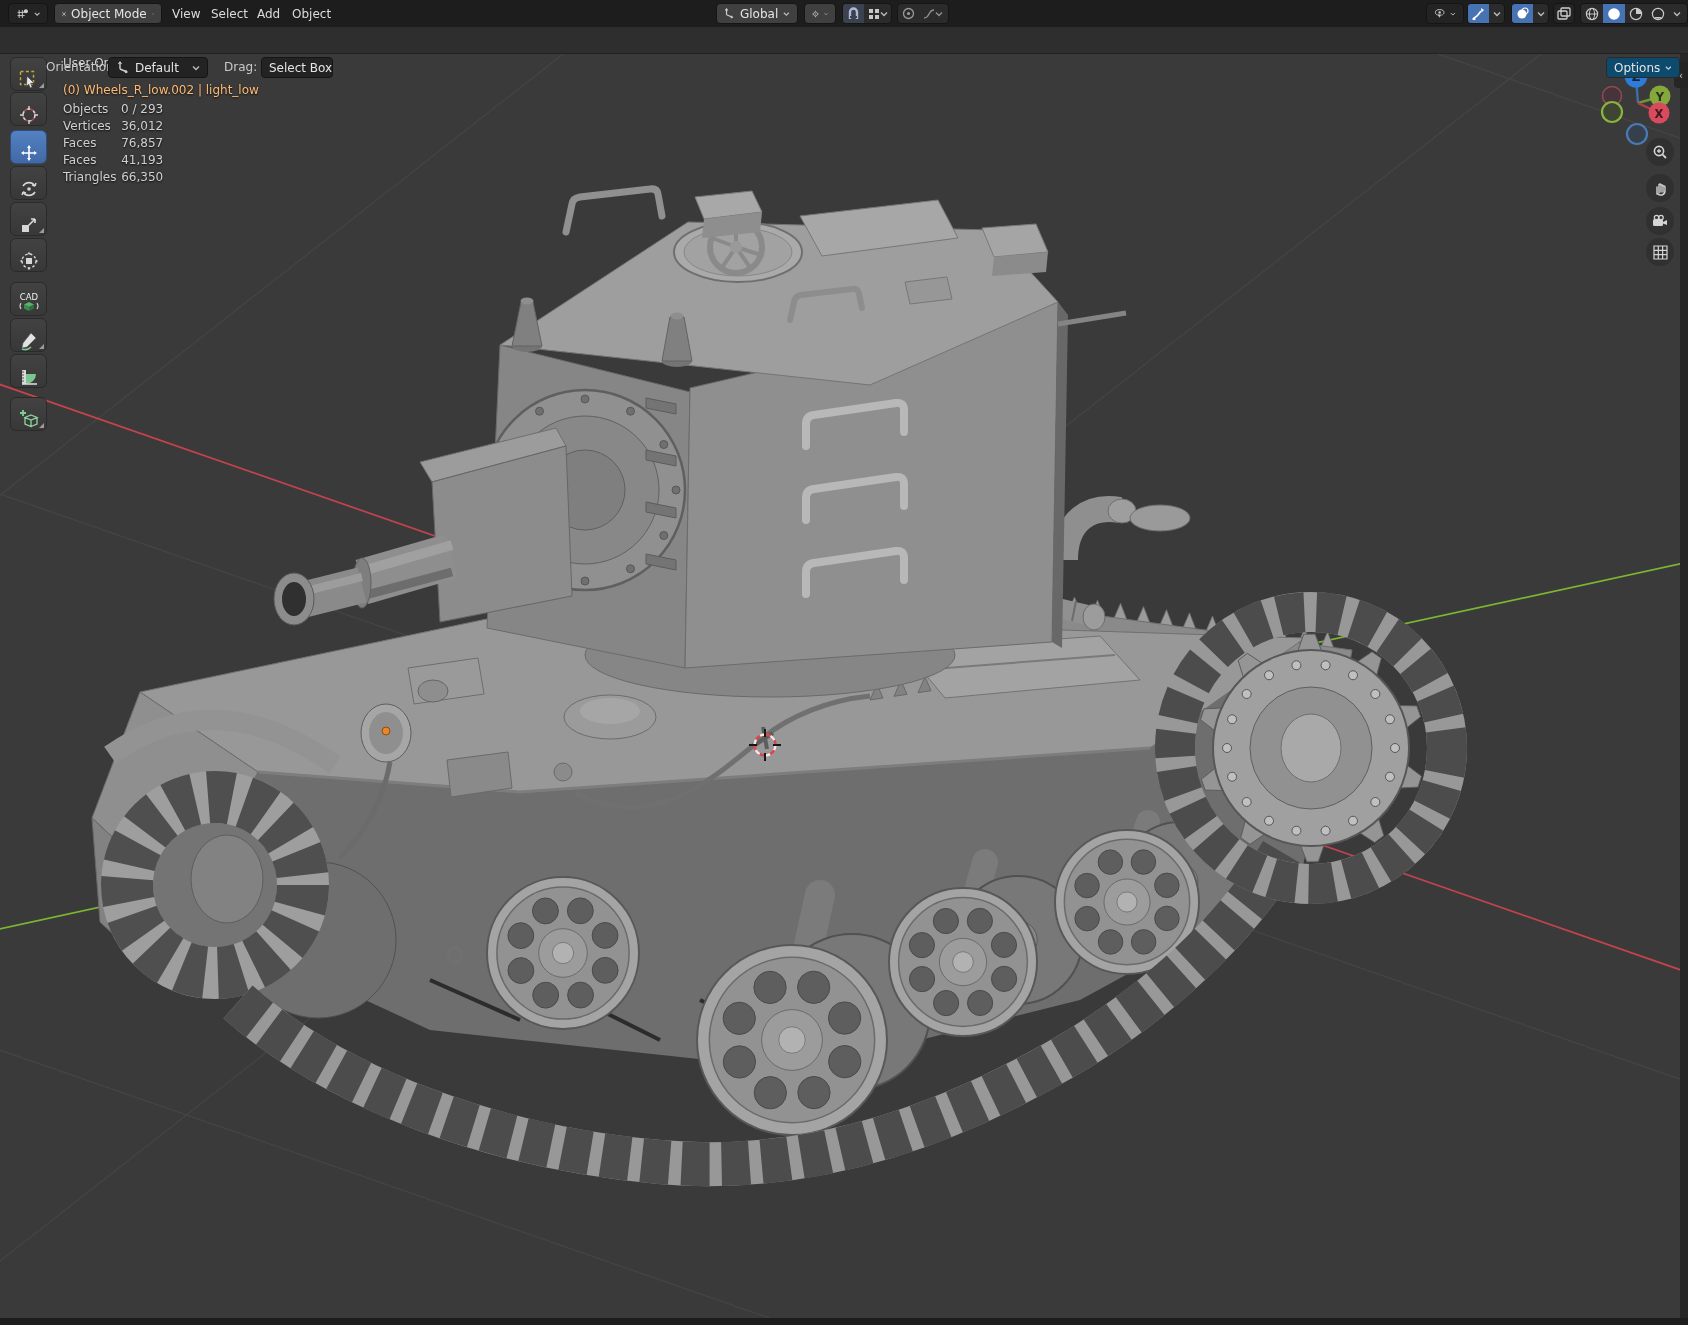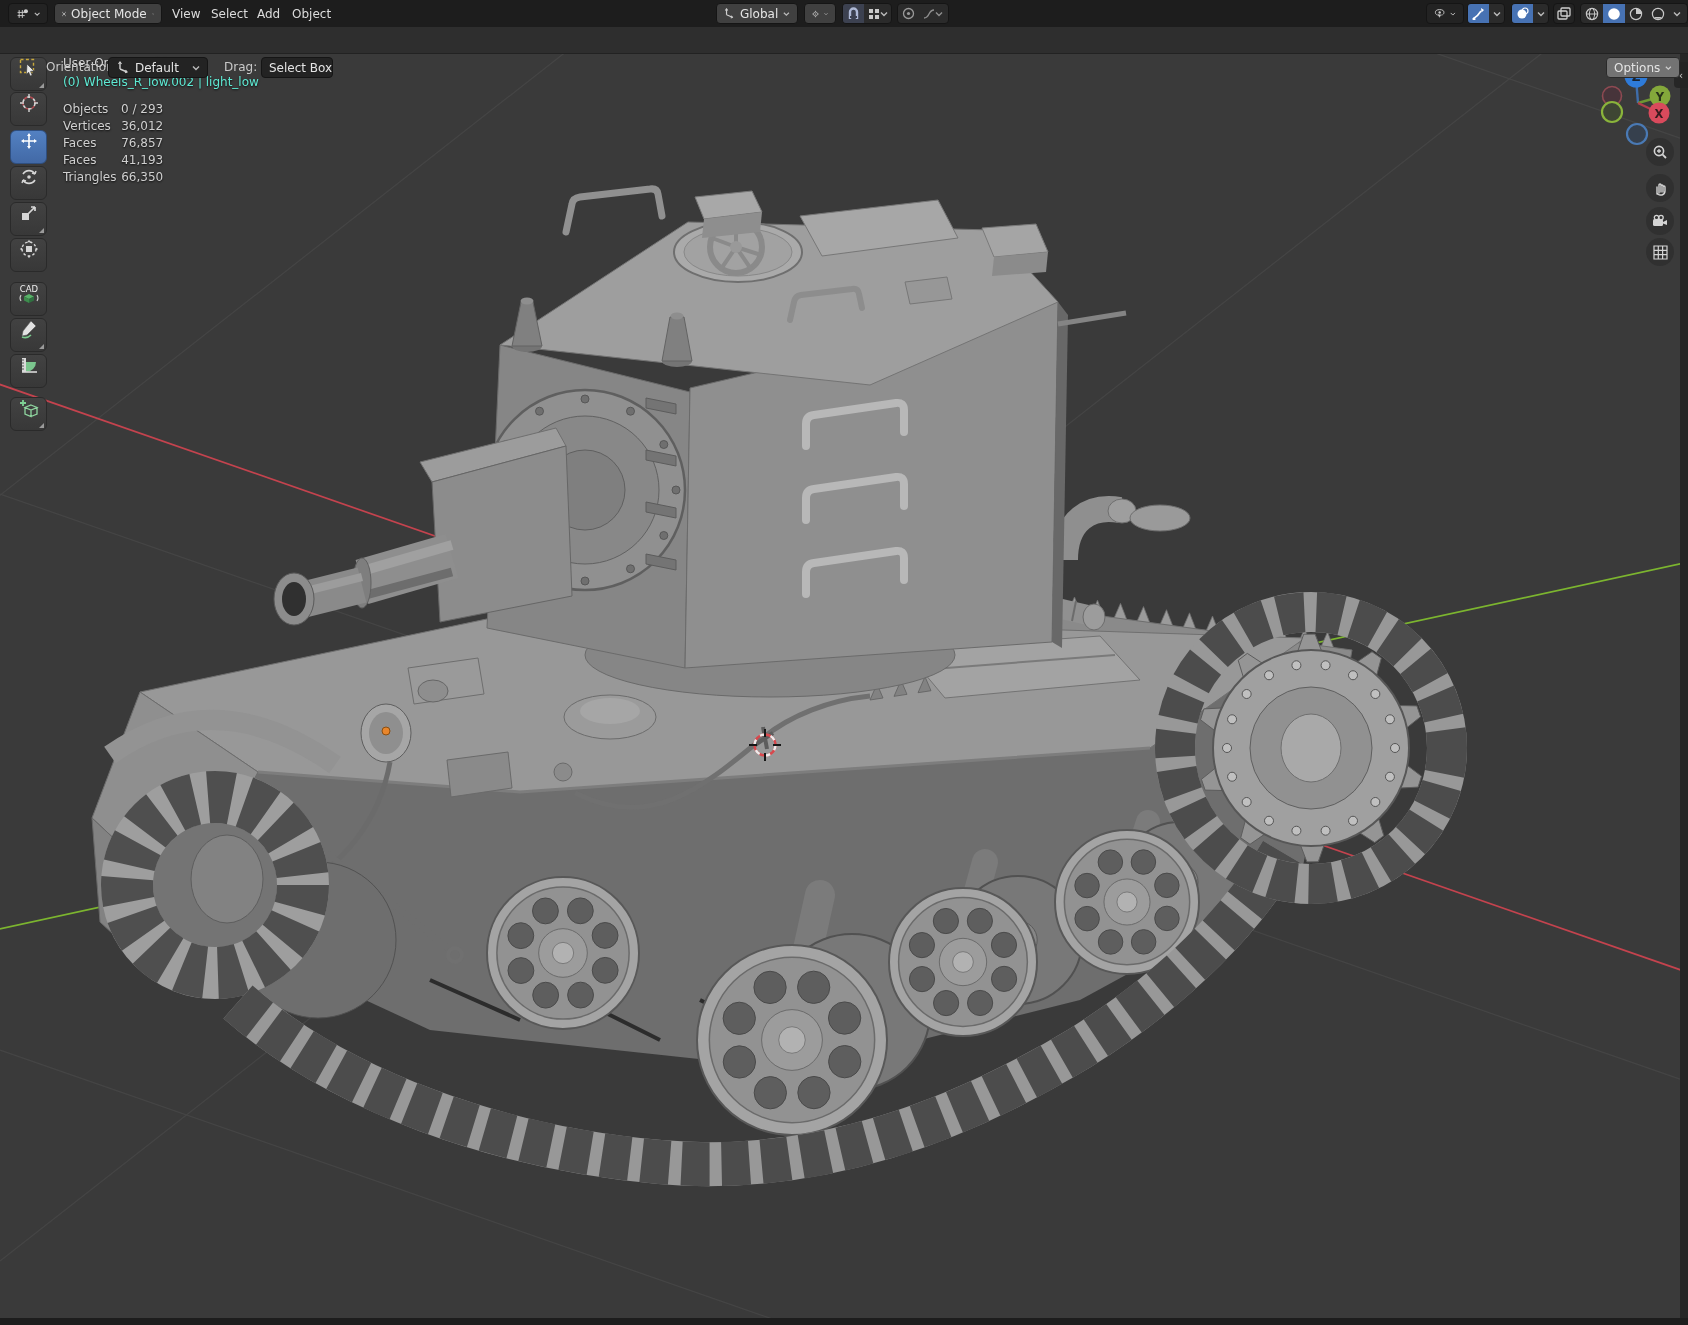--- a/index.html
+++ b/index.html
@@ -7,41 +7,41 @@
        font-family:"DejaVu Sans","Liberation Sans",sans-serif;
        -webkit-font-smoothing:antialiased;background:#3a3a3a;}
   
   #topbar{position:absolute;left:0;top:0;width:100%;height:27px;background:#1d1d1d;z-index:40;}
   #toolrow{position:absolute;left:0;top:27px;width:100%;height:26px;background:#2e2e2e;z-index:40;
            box-shadow:0 1px 0 #222;}
   .hbtn{position:absolute;display:flex;align-items:center;gap:5px;height:21px;top:3px;
         background:#404040;border:1px solid #151515;border-radius:4px;padding:0 7px;
         color:#e4e4e4;font-size:12px;white-space:nowrap;box-sizing:border-box;}
   .hbtn.dark{background:#232323;}
-  .hbtn.lite{background:#737373;border-color:#2a2a2a;}
+  .hbtn.lite{background:#0c4a6e;border-color:#2a2a2a;}
   .menu{position:absolute;top:0;height:27px;display:flex;align-items:center;
         color:#dcdcdc;font-size:12px;padding:0 6px;cursor:default;}
   .lbl{position:absolute;top:31px;height:18px;display:flex;align-items:center;color:#c9c9c9;font-size:12px;}
   .seg{position:absolute;top:3px;height:21px;display:flex;align-items:center;background:#2b2b2b;
        border:1px solid #151515;border-radius:4px;box-sizing:border-box;}
   .seg .cell{height:100%;display:flex;align-items:center;justify-content:center;padding:0 4px;}
   .cell.on{background:#4772b3;}
   .cell.first{border-radius:3px 0 0 3px;}
   .cell.last{border-radius:0 3px 3px 0;}
   
   .tbtn{position:absolute;left:10px;width:37px;height:34px;border-radius:6px;
         background:linear-gradient(#424242,#383838);border:1px solid #2a2a2a;
-        display:flex;align-items:flex-start;justify-content:center;z-index:30;box-sizing:border-box;}
+        display:flex;align-items:flex-end;justify-content:center;z-index:30;box-sizing:border-box;}
   .tbtn.active{background:linear-gradient(#5381c2,#4269a6);border-color:#2f4f80;}
   .corner{position:absolute;right:2px;bottom:2px;width:0;height:0;
           border-left:5px solid transparent;border-bottom:5px solid #9a9a9a;}
   
   #vp-text{position:absolute;left:63px;top:56px;z-index:20;color:#d4d4d4;font-size:12px;
            text-shadow:0 1px 2px rgba(0,0,0,.8);}
-  #vp-text .obj{color:#5eead4;margin-top:5px;}
+  #vp-text .obj{color:#fdba74;margin-top:13px;}
   #stats{position:absolute;left:63px;top:101px;z-index:20;font-size:12px;color:#d0d0d0;
          text-shadow:0 1px 2px rgba(0,0,0,.8);}
   #stats .row{display:flex;height:16.8px;align-items:center;justify-content:space-between;}
   #stats .k{width:58px;}
   .navbtn{position:absolute;width:28px;height:28px;border-radius:50%;
           background:rgba(40,40,40,.55);display:flex;align-items:center;justify-content:center;z-index:25;}
   #sidebar-tab{position:absolute;right:0px;top:62px;width:14px;height:26px;z-index:25;
                background:rgba(35,35,35,.85);border-radius:4px 0 0 4px;
                display:flex;align-items:center;justify-content:center;color:#c9c9c9;font-size:11px;}
   #edge-right{position:absolute;right:0;top:53px;width:8px;bottom:0;background:#262626;z-index:22;}

